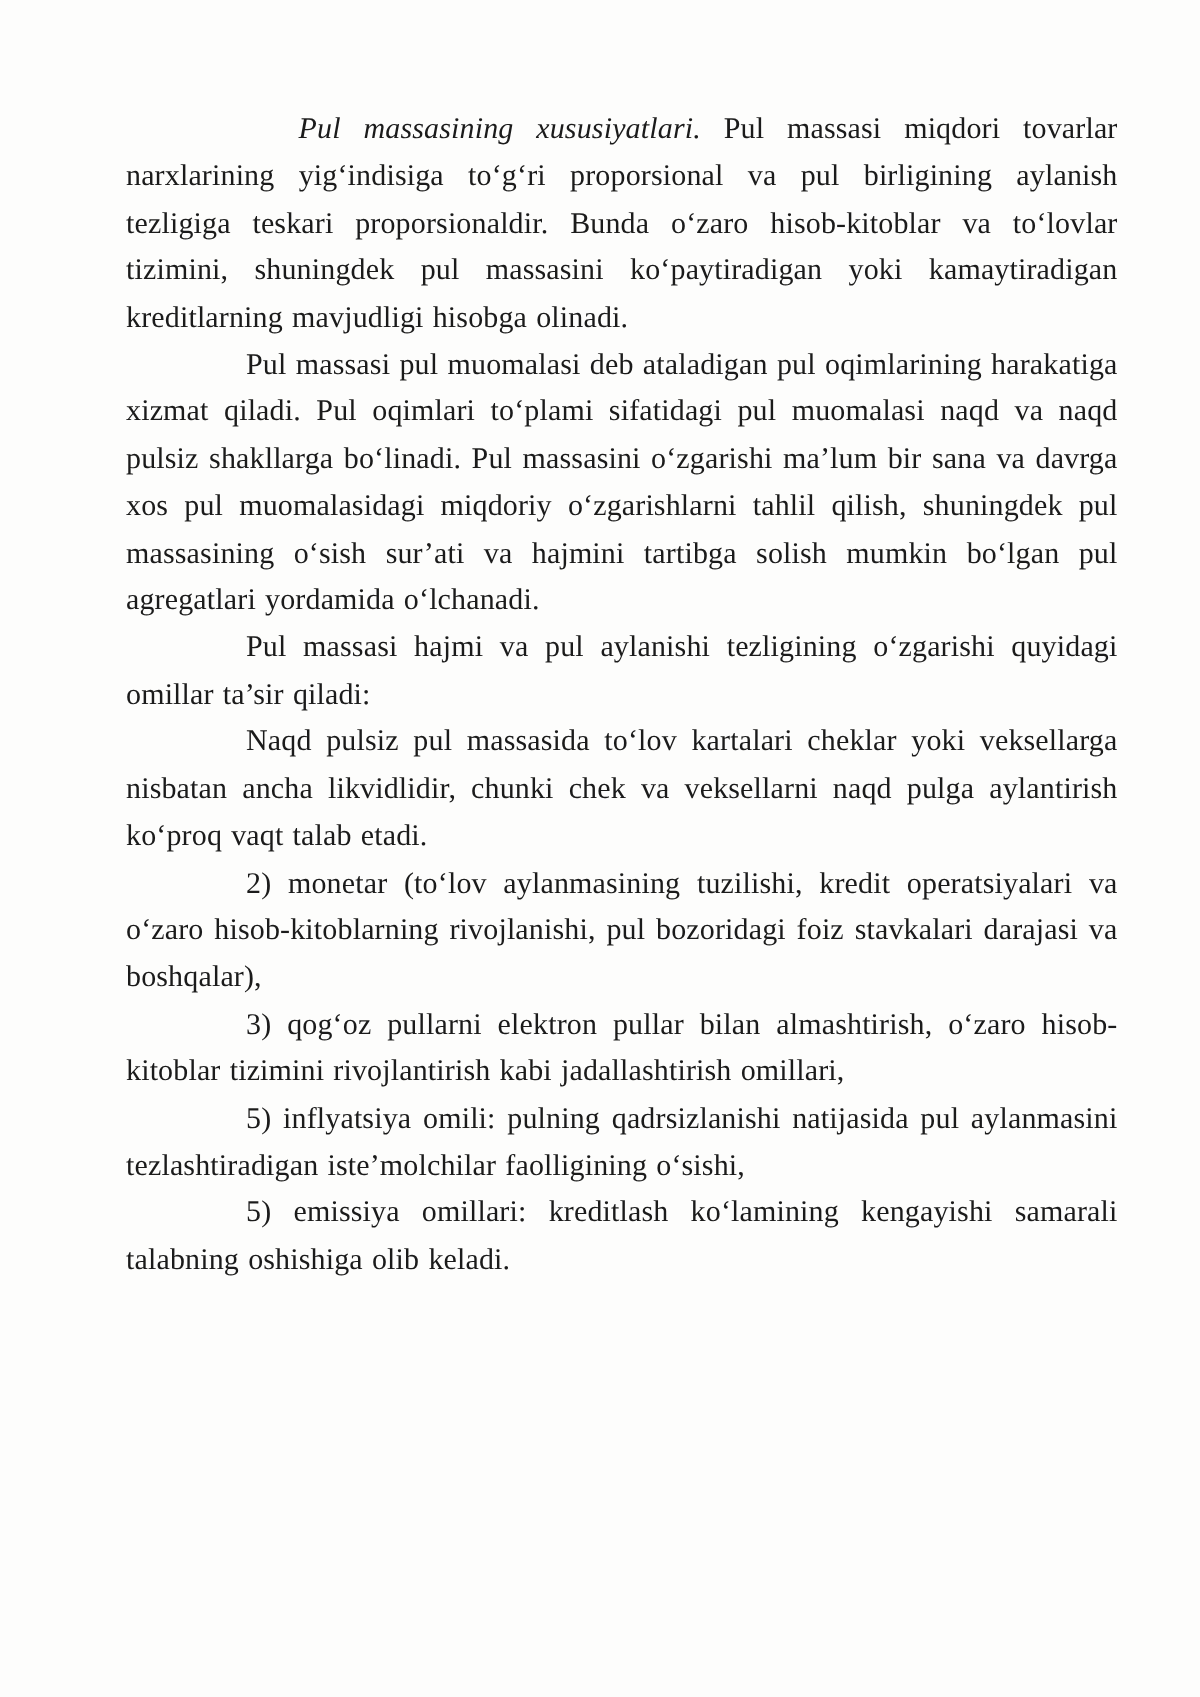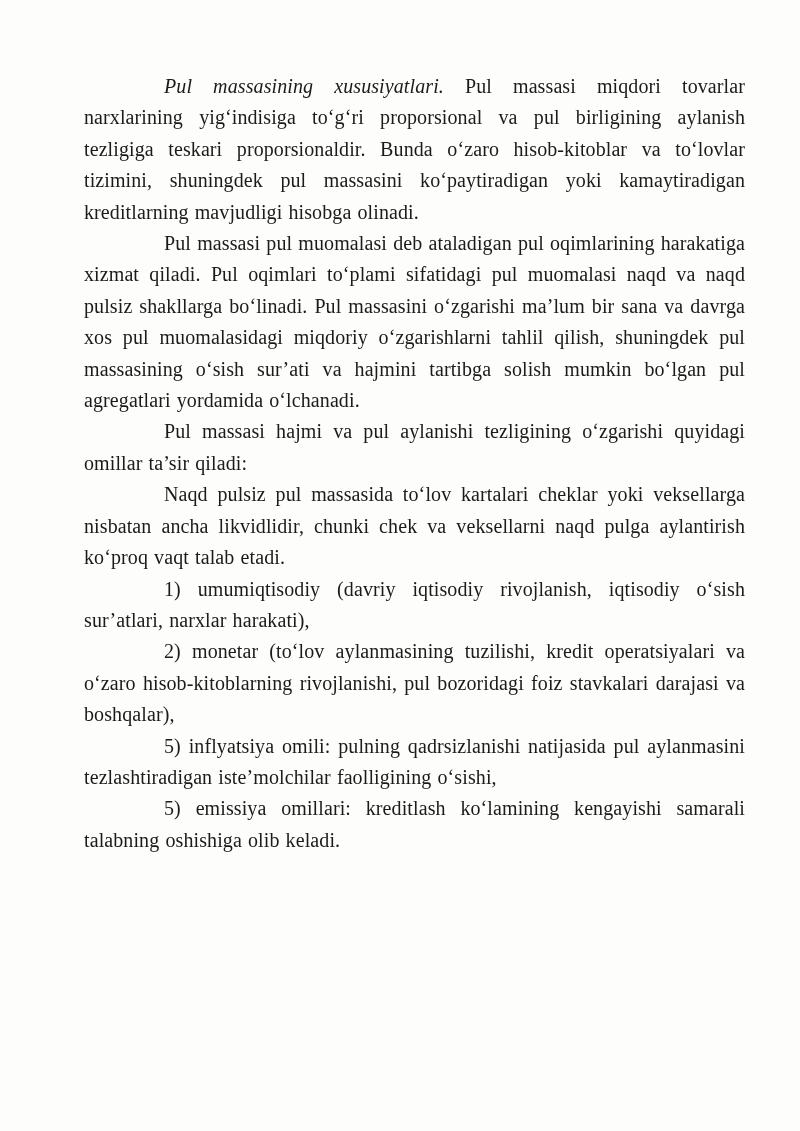--- a/index.html
+++ b/index.html
@@ -28,40 +28,41 @@
     margin: 0;
     font-size: 20px;
     line-height: 31.4px;
     text-align: justify;
     text-indent: 80px;
     letter-spacing: 0.1px;
     word-spacing: 1px;
   }
   .para .lead-italic {
     font-style: italic;
+    margin-left: 35px;
   }
 </style>
 </head>
 <body>
 
 <div class="scan-page">
   <div class="text-block">
 
     <p class="para"><span class="lead-italic">Pul massasining xususiyatlari.</span> <span>Pul massasi miqdori tovarlar narxlarining yig‘indisiga to‘g‘ri proporsional va pul birligining aylanish tezligiga teskari proporsionaldir. Bunda o‘zaro hisob-kitoblar va  to‘lovlar tizimini, shuningdek pul massasini ko‘paytiradigan yoki kamaytiradigan kreditlarning mavjudligi hisobga olinadi.</span></p>
 
     <p class="para">Pul massasi pul muomalasi deb ataladigan pul oqimlarining harakatiga xizmat qiladi. Pul oqimlari to‘plami sifatidagi pul muomalasi naqd va naqd pulsiz shakllarga bo‘linadi. Pul massasini o‘zgarishi ma’lum bir sana va davrga xos pul muomalasidagi miqdoriy o‘zgarishlarni tahlil qilish, shuningdek pul massasining o‘sish sur’ati va hajmini tartibga solish mumkin bo‘lgan pul agregatlari yordamida o‘lchanadi.</p>
 
 
     <p class="para">Pul massasi hajmi va pul aylanishi tezligining o‘zgarishi quyidagi omillar ta’sir qiladi:</p>
 
     <p class="para">Naqd pulsiz pul massasida to‘lov kartalari cheklar yoki veksellarga nisbatan ancha likvidlidir, chunki chek va veksellarni naqd pulga aylantirish ko‘proq vaqt talab etadi.</p>
 
-    <p class="para">1) umumiqtisodiy (davriy iqtisodiy rivojlanish, iqtisodiy o‘sish sur’atlari, narxlar harakati),</p>
 
     <p class="para">2) monetar (to‘lov aylanmasining tuzilishi, kredit operatsiyalari va o‘zaro hisob-kitoblarning rivojlanishi, pul bozoridagi foiz stavkalari darajasi va boshqalar),</p>
 
+    <p class="para">3) qog‘oz pullarni elektron pullar bilan almashtirish, o‘zaro hisob-kitoblar tizimini rivojlantirish kabi jadallashtirish omillari,</p>
 
     <p class="para">5) inflyatsiya omili: pulning qadrsizlanishi natijasida pul aylanmasini tezlashtiradigan iste’molchilar faolligining o‘sishi,</p>
 
     <p class="para">5) emissiya omillari: kreditlash ko‘lamining kengayishi samarali talabning oshishiga olib keladi.</p>
 
   </div>
 </div>
 
 </body></html>

